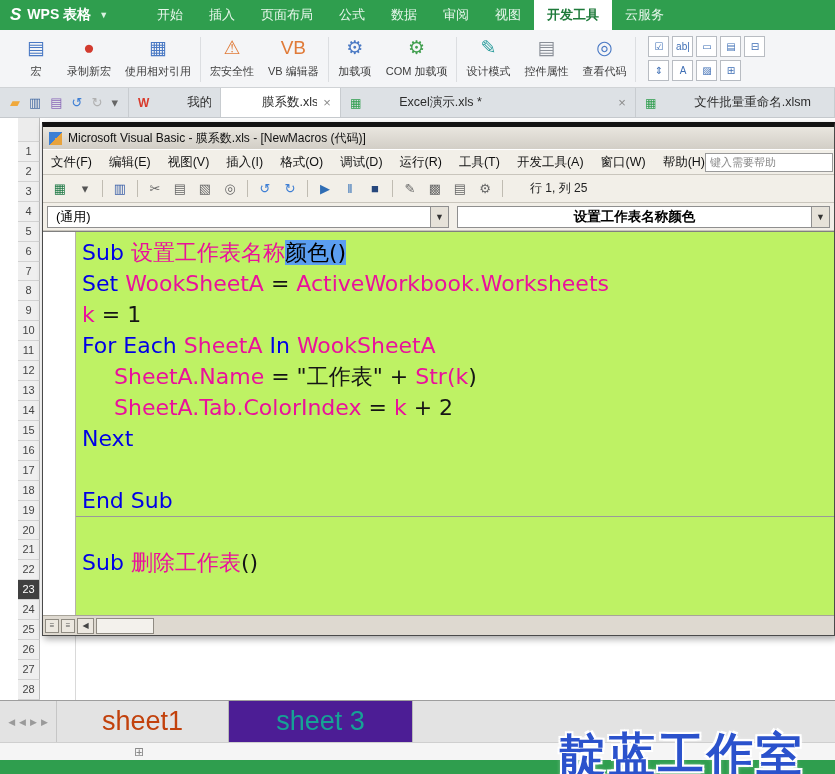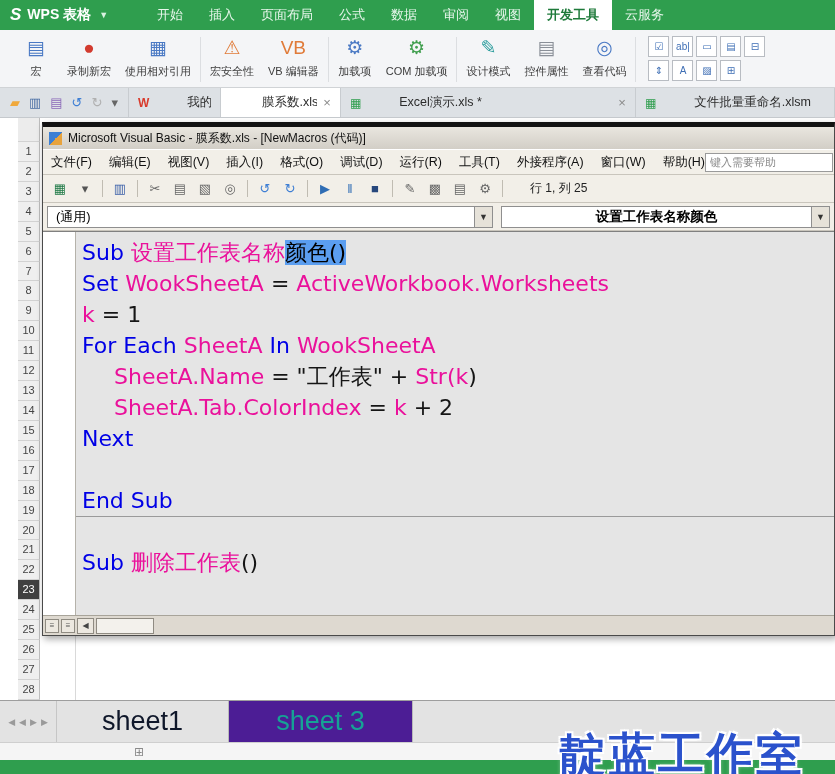--- a/index.html
+++ b/index.html
@@ -56,48 +56,48 @@
   #vb-menubar{height:26px;flex:none;background:#f2efe8;border-top:1px solid #fff;border-bottom:1px solid #c9c5bc;display:flex;align-items:center;padding:0 8px;box-sizing:border-box;}
   #vb-menu-items{display:flex;gap:17px;font-size:12.5px;color:#111;white-space:nowrap;}
   #vb-help-input{margin-left:auto;width:118px;height:17px;background:#fff;border:1px solid #9a9a9a;font-size:11px;color:#8a8a8a;line-height:17px;padding:0 4px;white-space:nowrap;overflow:hidden;flex:none;}
   #vb-toolbar{height:28px;flex:none;background:#f2efe8;border-bottom:1px solid #c9c5bc;display:flex;align-items:center;padding:0 6px;box-sizing:border-box;}
   #vb-toolbar-icons{display:flex;align-items:center;gap:3px;}
   .tb-ic{width:20px;height:20px;display:flex;align-items:center;justify-content:center;font-size:13px;border:1px solid transparent;}
   .tb-sep{width:1px;height:17px;background:#c0bcb2;margin:0 3px;}
   #vb-pos{font-size:12px;color:#222;margin-left:24px;white-space:nowrap;}
   #vb-combos{height:28px;flex:none;background:#f2efe8;border-bottom:1px solid #c9c5bc;display:flex;align-items:center;padding:0 4px;gap:8px;box-sizing:border-box;}
   .combo{height:22px;background:#fff;border:1px solid #8f8f8f;display:flex;align-items:center;font-size:13px;box-sizing:border-box;}
-  #combo-object{width:446px;}
+  #combo-object{width:402px;}
   #combo-proc{flex:1;}
   .combo-text{padding:0 8px;white-space:nowrap;}
   #combo-proc .combo-text{margin:0 auto;font-weight:bold;font-size:13.5px;}
   .combo-arrow{margin-left:auto;width:17px;height:100%;background:#e6e2d9;border-left:1px solid #8f8f8f;display:flex;align-items:center;justify-content:center;font-size:9px;color:#333;flex:none;}
   #combo-proc .combo-arrow{margin-left:0;}
 
-  #vb-code{flex:1;background:#e5e5e5;border-top:1px solid #808080;display:flex;overflow:hidden;}
+  #vb-code{flex:1;background:#bef264;border-top:1px solid #808080;display:flex;overflow:hidden;}
   .code-margin{width:32px;flex:none;background:#fff;border-right:1px solid #b5b2aa;}
   #code-lines{flex:1;padding-top:5px;font-family:"DejaVu Sans",sans-serif;font-size:22px;overflow:hidden;}
   .code-line{height:31px;line-height:31px;white-space:pre;}
   .code-line.sep{border-top:1px solid #9a9a9a;box-sizing:border-box;}
   .c-kw{color:#0000e6;}
   .c-id{color:#ea119b;}
   .c-pl{color:#151515;}
   .c-sel{background:#5b9ef0;color:#000;}
 
   #vb-hscroll{height:20px;flex:none;background:#ded9d0;border-top:1px solid #a8a49a;display:flex;align-items:center;padding-left:2px;gap:2px;box-sizing:border-box;}
   .view-btn{width:14px;height:14px;background:#ece8e0;border:1px solid #8f8b82;font-size:8px;line-height:12px;text-align:center;color:#555;box-sizing:border-box;}
   #hs-left{width:17px;height:16px;background:#ece8e0;border:1px solid #8f8b82;font-size:8px;display:flex;align-items:center;justify-content:center;color:#444;box-sizing:border-box;}
   #hs-thumb{width:58px;height:16px;background:#f3f1ec;border:1px solid #8f8b82;box-sizing:border-box;}
   #hs-track{flex:1;height:16px;}
 
   
   #sheet-tabbar{position:absolute;left:0;top:700px;width:835px;height:42px;background:#e3e3e3;border-top:1px solid #9e9e9e;display:flex;align-items:stretch;z-index:5;box-sizing:border-box;}
   #nav-arrows{width:56px;flex:none;display:flex;align-items:center;justify-content:center;gap:4px;color:#9a9a9a;font-size:9px;border-right:1px solid #c6c6c6;}
   #sheet-tabs-strip{display:flex;align-items:stretch;}
-  .sheet-tab{display:flex;align-items:center;justify-content:center;font-size:27px;color:#0f172a;border-right:1px solid #b9b9b9;box-sizing:border-box;}
+  .sheet-tab{display:flex;align-items:center;justify-content:center;font-size:27px;color:#c2410c;border-right:1px solid #b9b9b9;box-sizing:border-box;}
   .sheet-tab:nth-child(1){width:172px;}
   .sheet-tab:nth-child(2){width:184px;}
   .sheet-tab:nth-child(3){width:230px;}
   .sheet-tab.active{background:#4c1d95;color:#16a295;}
 
   
   #status-row{position:absolute;left:0;top:742px;width:835px;height:18px;background:#f5f5f5;border-top:1px solid #cfcfcf;z-index:5;box-sizing:border-box;}
   #status-icon{position:absolute;left:134px;top:2px;font-size:12px;color:#8a8a8a;}
   #bottom-bar{position:absolute;left:0;top:760px;width:835px;height:14px;background:#2f9e4e;z-index:5;}
 
@@ -262,21 +262,21 @@
     <div id="vb-menubar">
       <div id="vb-menu-items">
           <div class="vb-menu-item">文件(F)</div>
           <div class="vb-menu-item">编辑(E)</div>
           <div class="vb-menu-item">视图(V)</div>
           <div class="vb-menu-item">插入(I)</div>
           <div class="vb-menu-item">格式(O)</div>
           <div class="vb-menu-item">调试(D)</div>
           <div class="vb-menu-item">运行(R)</div>
           <div class="vb-menu-item">工具(T)</div>
-          <div class="vb-menu-item">外接程序(A)</div>
+          <div class="vb-menu-item">开发工具(A)</div>
           <div class="vb-menu-item">窗口(W)</div>
           <div class="vb-menu-item">帮助(H)</div>
         </div>
       <div id="vb-help-input">键入需要帮助</div>
     </div>
     <div id="vb-toolbar">
       <div id="vb-toolbar-icons">
           <div class="tb-ic" style="color: rgb(31, 122, 70);">▦</div>
           <div class="tb-ic" style="color: rgb(85, 85, 85);">▾</div>
           <div class="tb-sep"></div>

